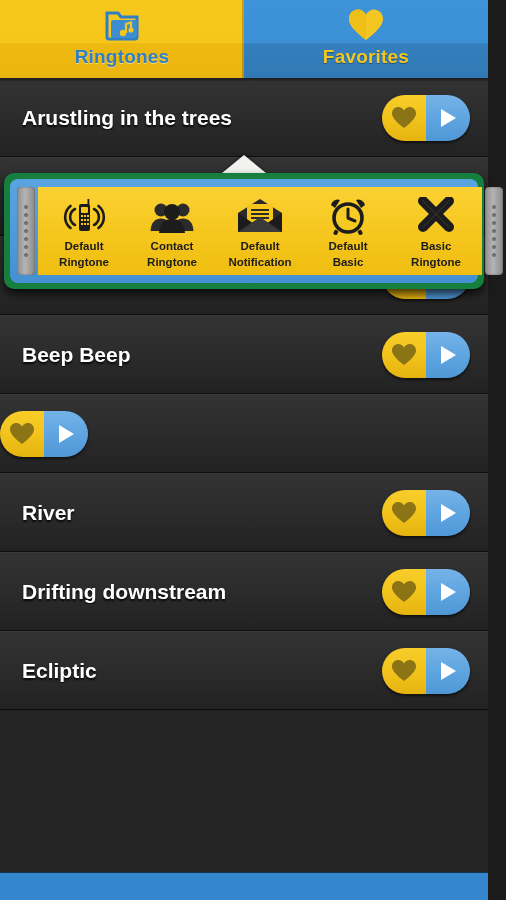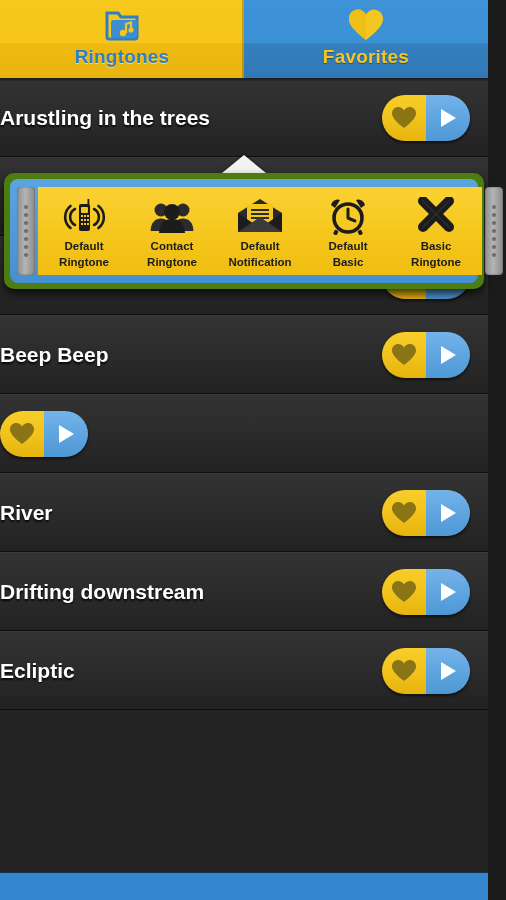--- a/index.html
+++ b/index.html
@@ -24,36 +24,36 @@
   .tab-favorites .tab-label { color:#f3c621; text-shadow:0 1px 1px rgba(0,0,0,.35); }
   .tabbar-shadow { position:absolute; left:0; right:0; top:78px; height:4px;
     background:linear-gradient(to bottom, rgba(0,0,0,.55), rgba(0,0,0,0)); z-index:4; }
 
   
   .list { position:absolute; left:0; top:78px; right:0; bottom:28px; }
   .row { position:relative; height:79px; display:flex; align-items:center;
          background:linear-gradient(to bottom,#333333 0%,#2c2c2c 45%,#222222 100%);
          border-bottom:1px solid #0d0d0d; border-top:1px solid #3a3a3a; }
   .row-title { flex:1 1 auto; color:#ffffff; font-size:21px; font-weight:bold;
-               text-shadow:0 2px 2px rgba(0,0,0,.85); white-space:nowrap; overflow:hidden; }
+               padding-left:22px; text-shadow:0 2px 2px rgba(0,0,0,.85); white-space:nowrap; overflow:hidden; }
 
   
   .pill { flex:0 0 auto; display:flex; width:88px; height:46px; margin-right:18px;
           border-radius:23px; overflow:hidden; box-shadow:0 2px 3px rgba(0,0,0,.6); }
   .pill-fav { width:50%; background:linear-gradient(to bottom,#f8cd2a 0%,#f2c41c 50%,#e6b30f 100%);
               display:flex; align-items:center; justify-content:center; }
   .pill-play { width:50%; background:linear-gradient(to bottom,#75b3e8 0%,#5fa5e0 50%,#4f97d6 100%);
                display:flex; align-items:center; justify-content:center; }
 
   
   .popup-wrap { position:absolute; left:0; right:0; top:155px; z-index:20; }
   .popup-arrow { width:0; height:0; margin:0 auto;
     border-left:22px solid transparent; border-right:22px solid transparent;
     border-bottom:18px solid #f2f2f0; filter:drop-shadow(0 -1px 1px rgba(0,0,0,.4)); }
-  .popup-outer { position:relative; margin:0 4px; background:#4d7c0f;
+  .popup-outer { position:relative; margin:0 4px; background:#15803d;
      border-radius:10px; padding:6px; box-shadow:0 5px 10px rgba(0,0,0,.75); }
   .popup-blue { background:linear-gradient(to bottom,#5ba4e2 0%,#4f9ada 50%,#4490d2 100%);
      border-radius:8px; padding:8px 4px; display:flex; align-items:stretch; }
   .grip { flex:0 0 18px; border-radius:4px; margin:0 3px;
      background:linear-gradient(to right,#8f8f8f,#b4b4b4 45%,#8a8a8a);
      display:flex; flex-direction:column; align-items:center; justify-content:center; gap:4px;
      box-shadow:inset 0 0 2px rgba(0,0,0,.45); }
   .grip i { display:block; width:4px; height:4px; border-radius:50%; background:#6d6d6d; }
   .popup-yellow { flex:1 1 auto; display:flex; align-items:flex-start; justify-content:space-around;
      background:linear-gradient(to bottom,#fbd133 0%,#f6c820 45%,#f0bd10 100%);

